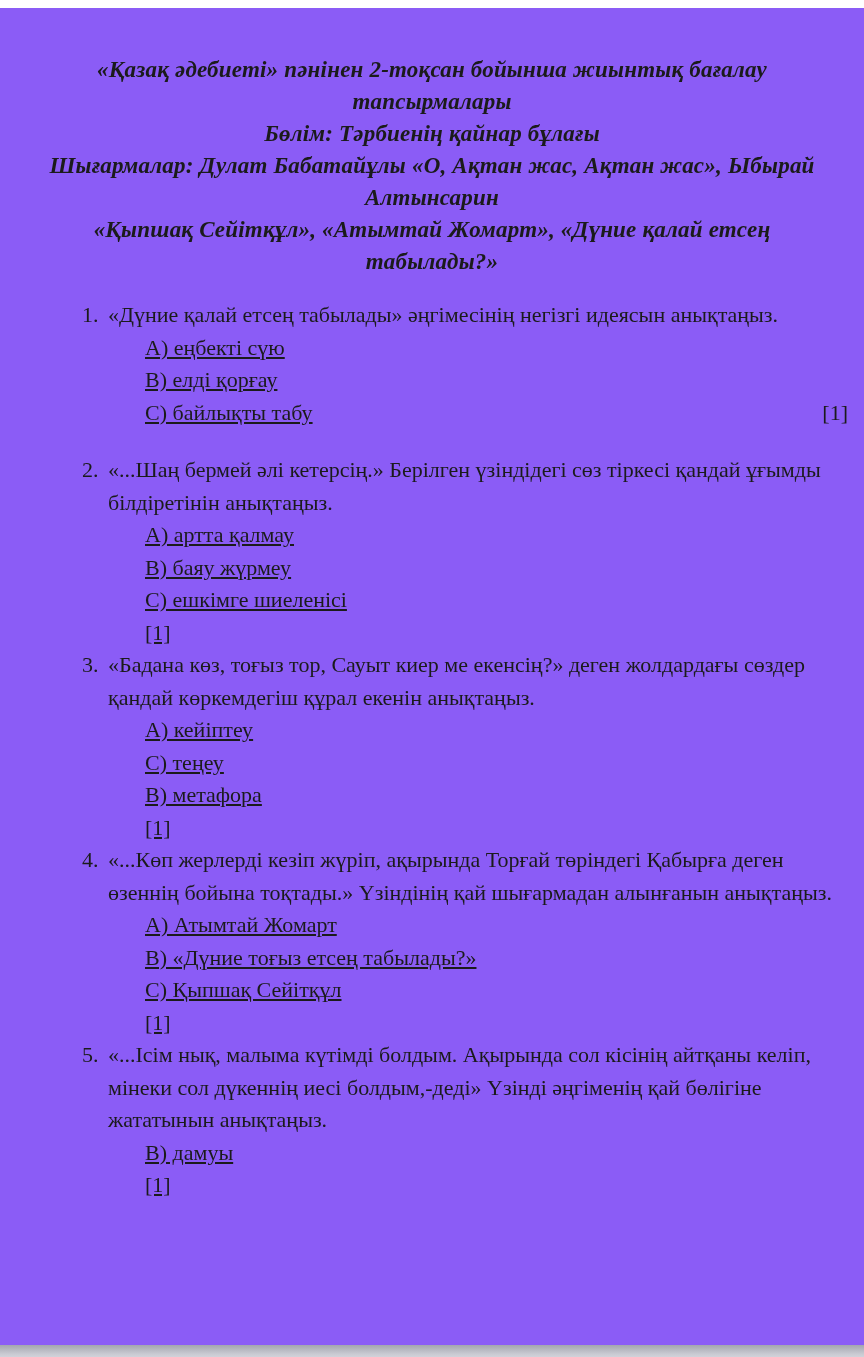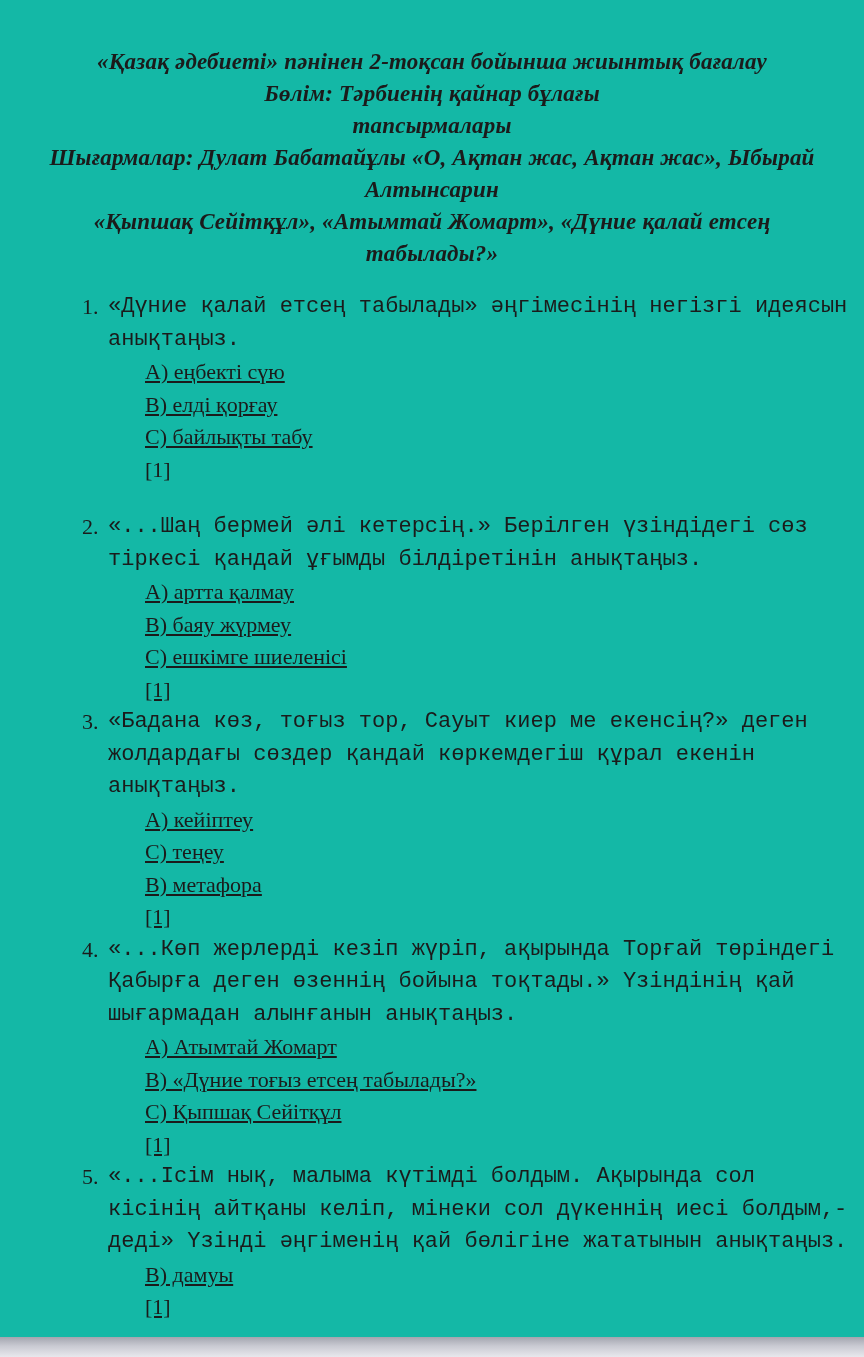--- a/index.html
+++ b/index.html
@@ -10,23 +10,24 @@
   body {
     width: 864px;
     font-family: "Liberation Serif", "DejaVu Serif", serif;
     color: #1b1b1b;
     -webkit-font-smoothing: antialiased;
   }
   .page {
     width: 864px;
     height: 1337px;
     box-sizing: border-box;
-    background: #14b8a6;
+    background: #8b5cf6;
     padding-top: 46px;
     overflow: hidden;
+    margin-top: 8px;
   }
   .title-block {
     text-align: center;
     font-weight: bold;
     font-style: italic;
     font-size: 23px;
     line-height: 32px;
     letter-spacing: 0.2px;
   }
   .questions {
@@ -43,50 +44,48 @@
   }
   .q-num {
     flex: 0 0 26px;
   }
   .q-content {
     flex: 1 1 auto;
     min-width: 0;
   }
   .q-text {
     margin: 0;
-    font-family: Liberation Mono, monospace;
   }
   .options {
     margin-left: 37px;
   }
   .option, .mark-line {
     margin: 0;
     text-decoration: underline;
   }
   .option-mark-row {
     display: flex;
     justify-content: space-between;
     align-items: baseline;
-    flex-direction: column;
   }
   .page-shadow {
     width: 864px;
     height: 20px;
     background: linear-gradient(to bottom, #a3a5af 0%, #c9cad2 45%, #e8e8ed 100%);
   }
 </style>
 </head>
 <body>
 
 <div class="page">
 
   <div class="title-block">
     <div class="t-line">«Қазақ әдебиеті» пәнінен 2-тоқсан бойынша жиынтық бағалау</div>
+    <div class="t-line">тапсырмалары</div>
     <div class="t-line">Бөлім: Тәрбиенің қайнар бұлағы</div>
-    <div class="t-line">тапсырмалары</div>
     <div class="t-line">Шығармалар: Дулат Бабатайұлы «О, Ақтан жас, Ақтан жас», Ыбырай</div>
     <div class="t-line">Алтынсарин</div>
     <div class="t-line">«Қыпшақ Сейітқұл», «Атымтай Жомарт», «Дүние қалай етсең</div>
     <div class="t-line">табылады?»</div>
   </div>
 
   <div class="questions">
 
     <div class="question q1">
       <span class="q-num">1.</span>

